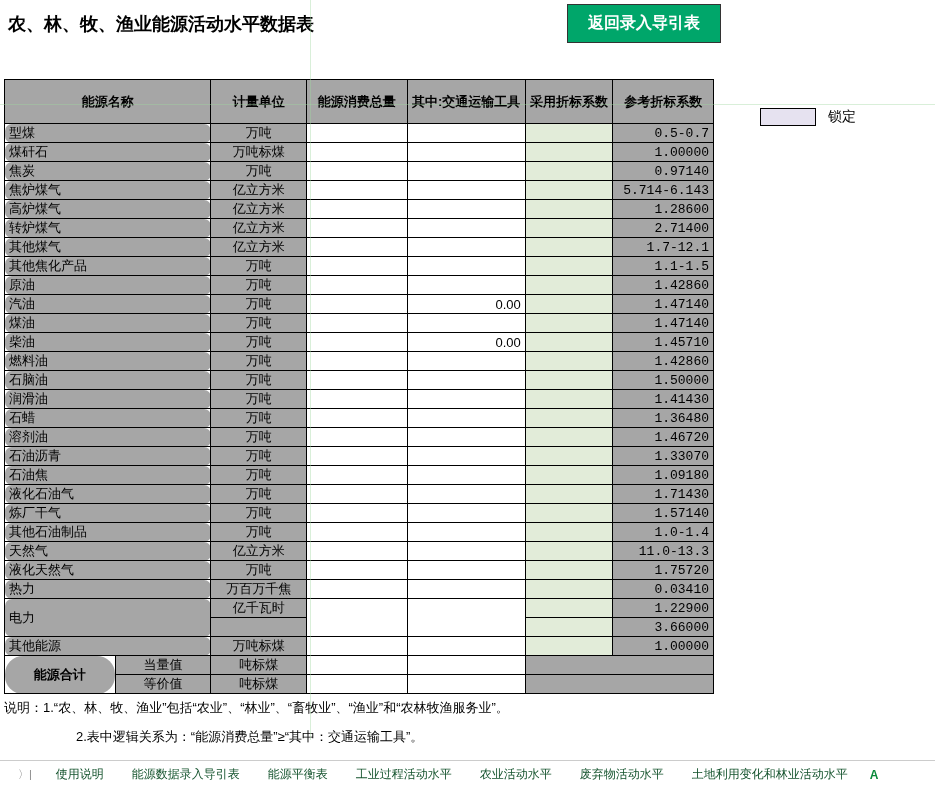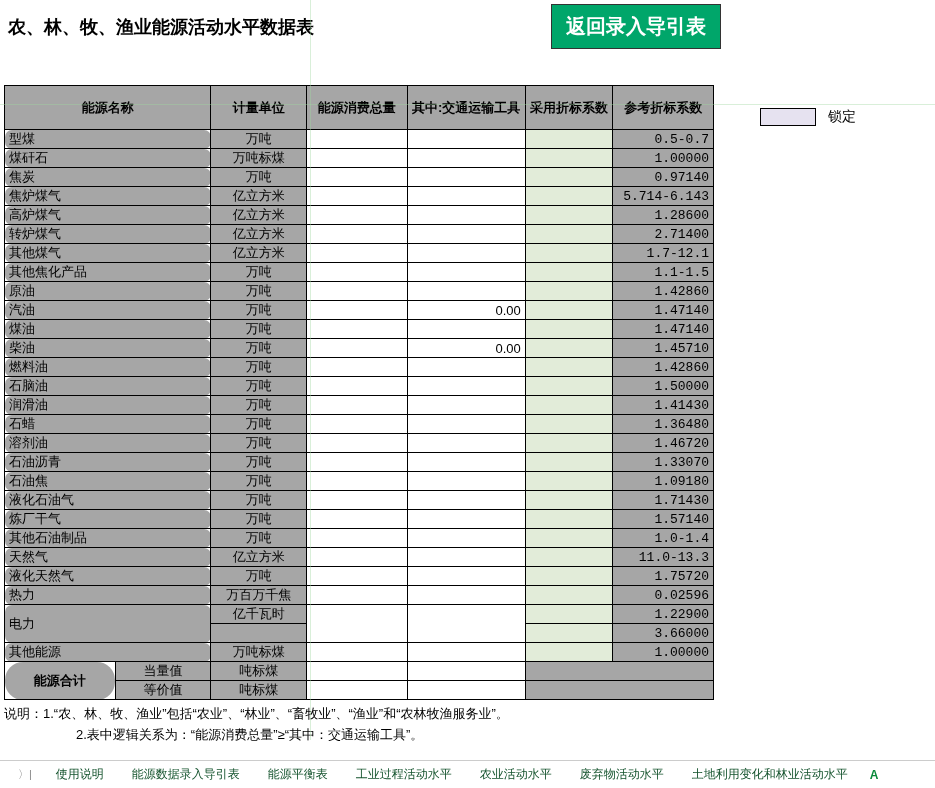--- a/index.html
+++ b/index.html
@@ -1,39 +1,39 @@
 <!DOCTYPE html>
 <html><head>
 <meta charset="utf-8">
 <style>
   * { box-sizing: border-box; margin: 0; padding: 0; }
   body { font-family: "Microsoft YaHei", SimSun, Arial, sans-serif; font-size: 13px; width: 935px; height: 788px; position: relative; background: #fff; }
   .main { padding: 4px; }
   .title-row { display: flex; align-items: center; margin-bottom: 10px; }
   .title { font-size: 18px; font-weight: bold; padding: 6px 4px; flex: 0 0 auto; }
   .spacer { flex: 1; }
-  .back-btn { background: #00a66a; color: #fff; font-size: 20px; font-weight: bold; padding: 8px 14px; border: 1px solid #333; cursor: pointer; margin-right: 210px; text-align: right; }
+  .back-btn { background: #00a66a; color: #fff; font-size: 16px; font-weight: bold; padding: 8px 20px; border: 1px solid #333; cursor: pointer; margin-right: 210px; text-align: right; }
   .lock-block { position: absolute; top: 108px; left: 760px; display: flex; align-items: center; }
   .lock-swatch { width: 56px; height: 18px; background: #e6e2f0; border: 1px solid #000; margin-right: 12px; }
   .lock-label { font-size: 14px; }
   table.data { border-collapse: collapse; width: 710px; margin-top: 36px; }
   table.data th, table.data td { border: 1px solid #000; padding: 0 4px; white-space: nowrap; }
   table.data th { background: #a6a6a6; text-align: center; font-weight: bold; height: 20px; }
   table.data th.tall { height: 44px; }
   .hdr-wrap { line-height: 1.2; }
   .row td { height: 19px; }
   .cell-name { background: #a6a6a6; text-align: left; width: 180px; border-radius: 7px; }
   .cell-unit { background: #a6a6a6; text-align: center; width: 95px; }
   .cell-white { background: #fff; text-align: right; width: 100px; }
   .cell-green { background: #e2ecd9; text-align: right; width: 86px; }
   .cell-ref { background: #a6a6a6; text-align: right; width: 100px; font-family: "Courier New", monospace; }
   .sum-label { background: #a6a6a6; text-align: center; font-weight: bold; border-radius: 18px; }
   .notes { margin-top: 4px; font-size: 13px; }
   .note-line { line-height: 1.6; }
-  .note2 { padding-left: 72px; }
+  .note2 { padding-left: 72px; margin-top: 8px; }
   .tabs { position: absolute; bottom: 0; left: 0; right: 0; height: 28px; border-top: 1px solid #ccc; background: #fff; display: flex; align-items: center; font-size: 12px; color: #555; padding-left: 8px; }
   .tab-prev { color: #888; margin: 0 10px; font-size: 11px; cursor: pointer; }
   .tab { padding: 6px 14px; cursor: pointer; color: #14532d; }
   .tab-a { color: #0a8a3a; font-weight: bold; margin-left: 8px; }
   .vline1 { position: absolute; top: 0; left: 310px; width: 1px; height: 740px; background: #9fd79f; opacity: .4; pointer-events: none; }
   .hline1 { position: absolute; top: 104px; left: 0; width: 935px; height: 1px; background: #9fd79f; opacity: .4; pointer-events: none; }
 </style>
 </head>
 <body>
 
@@ -253,21 +253,21 @@
           <td class="cell-white"></td>
           <td class="cell-green"></td>
           <td class="cell-ref">1.75720</td>
         </tr>
         <tr class="row">
           <td class="cell-name" colspan="2">热力</td>
           <td class="cell-unit">万百万千焦</td>
           <td class="cell-white"></td>
           <td class="cell-white"></td>
           <td class="cell-green"></td>
-          <td class="cell-ref">0.02596</td>
+          <td class="cell-ref">0.03410</td>
         </tr>
         <tr class="row">
           <td class="cell-name" colspan="2" rowspan="2" style="vertical-align:middle">电力</td>
           <td class="cell-unit">亿千瓦时</td>
           <td class="cell-white" rowspan="2"></td>
           <td class="cell-white" rowspan="2"></td>
           <td class="cell-green"></td>
           <td class="cell-ref">1.22900</td>
         </tr>
         <tr class="row">

